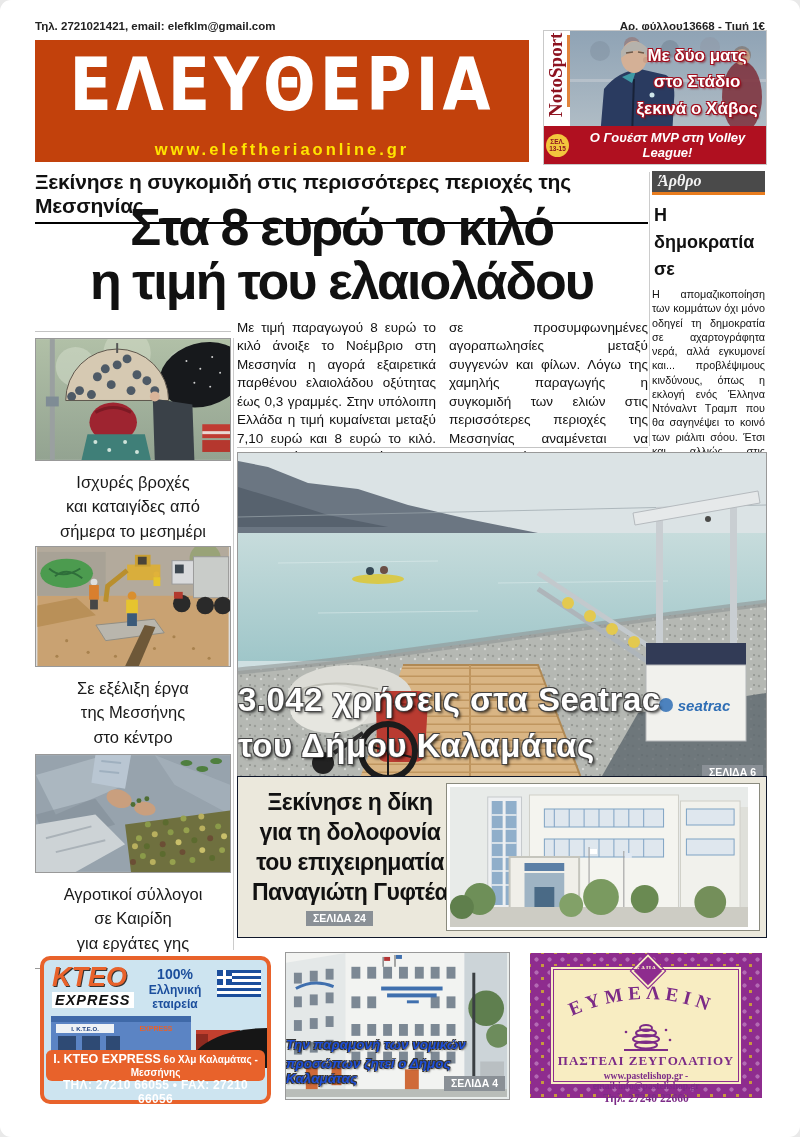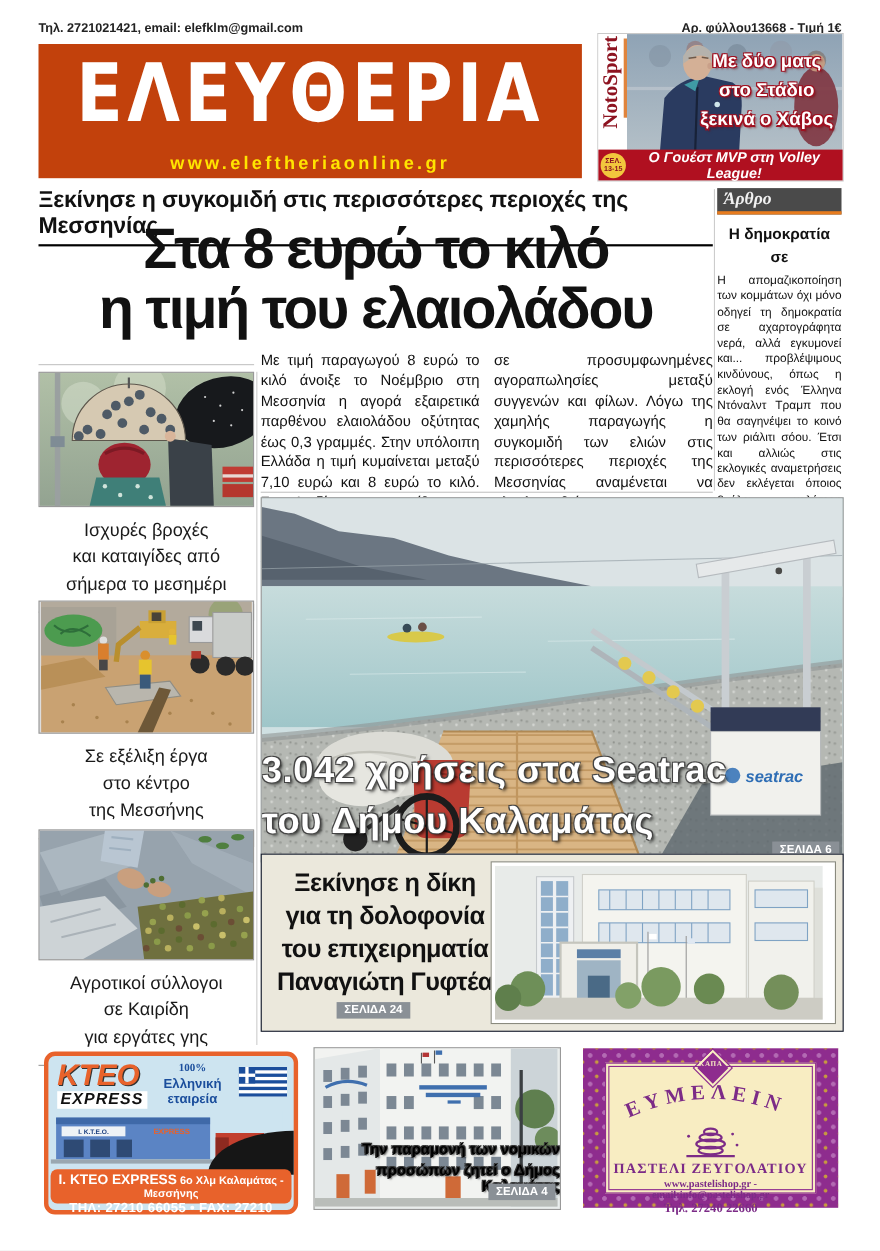--- a/index.html
+++ b/index.html
@@ -1,17 +1,17 @@
 <!DOCTYPE html>
 <html><head>
 <meta charset="utf-8">
 <style>
   html,body{margin:0;padding:0;background:#e9e9e9;}
   .page{position:relative;width:800px;height:1137px;background:#ffffff;margin:0 auto;overflow:hidden;
-        font-family:"Liberation Sans",sans-serif;color:#111;}
+        font-family:"Liberation Sans",sans-serif;color:#111;border-radius:11px;}
   .abs{position:absolute;}
 
   
   .topbar{left:35px;top:20px;width:730px;display:flex;justify-content:space-between;
           font-size:11.5px;font-weight:bold;color:#222;}
 
   
   .masthead{left:35px;top:40px;width:494px;height:122px;background:#c2410c;text-align:center;}
   .m-title{position:absolute;left:0;right:0;top:2px;color:#fff;font-family:"DejaVu Sans",sans-serif;
            font-weight:bold;font-size:62px;letter-spacing:4px;transform:scaleY(1.18);transform-origin:top;}
@@ -21,42 +21,42 @@
   
   .notosport{left:543px;top:30px;width:222px;height:133px;background:#fff;border:1px solid #c9c9c9;}
   .ns-strip{position:absolute;left:0;top:0;bottom:27px;width:26px;background:#fff;}
   .ns-brand{position:absolute;left:1px;top:2px;bottom:0;width:22px;writing-mode:vertical-rl;transform:rotate(180deg);
             font-family:"Liberation Serif",serif;font-weight:bold;font-size:19px;color:#8d1320;text-align:right;}
   .ns-orangerule{position:absolute;left:23px;top:4px;width:3px;height:72px;background:#e0843c;}
   .ns-photo{position:absolute;left:26px;right:0;top:0;bottom:27px;overflow:hidden;}
   .ns-headline{position:absolute;right:4px;top:12px;width:130px;text-align:center;color:#fff;font-weight:bold;
                font-size:17px;line-height:1.55;
                text-shadow:-1px -1px 0 #a01020,1px -1px 0 #a01020,-1px 1px 0 #a01020,1px 1px 0 #a01020,2px 2px 2px rgba(120,0,10,.6);}
-  .ns-bottom{position:absolute;left:0;right:0;bottom:0;height:28px;background:#b01020;display:flex;align-items:center;}
+  .ns-bottom{position:absolute;left:0;right:0;bottom:0;height:38px;background:#b01020;display:flex;align-items:center;}
   .ns-badge{width:23px;height:23px;border-radius:50%;background:#f2c63d;margin-left:2px;flex:none;
             display:flex;flex-direction:column;align-items:center;justify-content:center;color:#8d1320;
             font-weight:bold;font-size:6.5px;line-height:1.1;}
   .ns-strap{flex:1;text-align:center;color:#fff;font-weight:bold;font-style:italic;font-size:13px;}
 
   
   .kicker{left:35px;top:170px;width:613px;font-size:21px;font-weight:bold;letter-spacing:-.2px;
           border-bottom:2px solid #000;padding-bottom:4px;}
   .headline{left:35px;top:200px;width:613px;text-align:center;font-weight:bold;font-size:52px;
             letter-spacing:-2px;line-height:1.04;}
   .bodycols{left:237px;top:319px;width:411px;display:flex;gap:13px;}
   .bodycol{width:199px;font-size:13.5px;line-height:1.37;text-align:justify;}
   .indent{text-indent:12px;display:inline;}
   .pageref-inline{white-space:nowrap;font-weight:bold;font-size:12.5px;}
   .redsq{display:inline-block;width:10px;height:10px;background:#c8102e;margin:0 3px 0 8px;vertical-align:-1px;}
 
   
   .arthro{left:652px;top:171px;width:113px;}
   .ar-head{background:#4a4a4a;color:#f2f2f2;font-family:"Liberation Serif",serif;font-style:italic;
            font-weight:bold;font-size:16px;padding:1px 6px 2px;border-bottom:3px solid #e87c1e;}
-  .ar-title{font-weight:bold;font-size:14px;text-align:center;line-height:1.5;margin:7px 2px 4px;}
+  .ar-title{font-weight:bold;font-size:18px;line-height:1.5;margin:7px 2px 4px;}
   .ar-body{font-size:10.8px;line-height:1.32;text-align:justify;}
   .ar-ref{border-top:1px solid #555;margin-top:3px;padding-top:1px;text-align:right;
           font-weight:bold;font-style:italic;font-size:11px;}
 
   
   .hrule{background:#c4c4c4;height:1px;}
   .vrule{background:#cccccc;width:1px;}
 
   
   .sb-item{left:35px;width:196px;}
@@ -83,34 +83,34 @@
 
   
   .kteo{left:40px;top:956px;width:223px;height:140px;background:#cde4f0;border:4px solid #e8622b;border-radius:10px;}
   .kt-brand{position:absolute;left:8px;top:4px;}
   .kt-kteo{font-size:27px;font-weight:bold;font-style:italic;color:#e8622b;line-height:1;
            text-shadow:1px 1px 0 #333;}
   .kt-express{display:inline-block;background:#fff;color:#111;font-weight:bold;font-style:italic;
               font-size:14.5px;letter-spacing:1px;padding:0 3px;margin-top:1px;}
   .kt-claim{position:absolute;left:102px;top:6px;width:58px;text-align:center;color:#1b4e9c;
             font-weight:bold;line-height:1.2;}
-  .kt-claim .c1{font-size:10px;font-family:Liberation Serif, serif;} .kt-claim .c2{font-size:12px;}
+  .kt-claim .c1{font-size:14px;} .kt-claim .c2{font-size:12px;}
   .kt-flag{position:absolute;right:6px;top:10px;}
   .kt-photo{position:absolute;left:2px;right:2px;top:50px;height:48px;}
   .kt-swoosh{position:absolute;right:0px;bottom:32px;width:78px;height:40px;background:#161616;
              border-top-left-radius:100% 100%;}
-  .kt-bar{position:absolute;left:2px;right:2px;bottom:6px;height:31px;background:#e8622b;border-radius:6px;
+  .kt-bar{position:absolute;left:2px;right:2px;bottom:19px;height:31px;background:#e8622b;border-radius:6px;
           color:#fff;text-align:center;font-weight:bold;}
   .kt-addr{font-size:11.5px;margin-top:2px;} .kt-addr .big{font-size:12.5px;} .kt-addr .small{font-size:10px;font-weight:bold;}
   .kt-tel{font-size:12px;letter-spacing:.3px;}
 
   
   .muni{left:285px;top:952px;width:223px;height:146px;border:1px solid #999;overflow:hidden;background:#e9edec;}
-  .mu-cap{position:absolute;left:0;right:0;text-align:right;color:#000000;font-weight:bold;font-size:13.5px;
-          text-shadow:-1px -1px 0 #333,1px -1px 0 #333,-1px 1px 0 #333,1px 1px 2px rgba(0,0,0,.8);}
+  .mu-cap{position:absolute;left:0;right:0;text-align:left;color:#1d4ed8;font-weight:bold;font-size:13.5px;
+          text-shadow:-1px -1px 0 #333,1px -1px 0 #333,-1px 1px 0 #333,1px 1px 2px rgba(0,0,0,.8);font-style:italic;}
   .mu-badge{position:absolute;right:4px;bottom:8px;}
 
   
   .pasteli{left:530px;top:953px;width:232px;height:145px;background-color:#8e2c8e;
            background-image:radial-gradient(#b36ab3 1.8px,transparent 2.4px),
                             radial-gradient(#c79a3f 1.4px,transparent 2px);
            background-size:13px 13px,13px 13px;background-position:0 0,6px 6px;}
   .pa-panel{position:absolute;left:20px;right:20px;top:13px;bottom:13px;background:#f8edc2;
             border:1px solid #8e2c8e;}
   .pa-inner{position:absolute;inset:2px;border:1px solid #8e2c8e;text-align:center;
@@ -317,22 +317,22 @@
         <rect x="91" y="54" width="12" height="14" fill="#e6c42e"></rect>
       <rect x="92" y="68" width="10" height="13" fill="#3a5a7a"></rect>
       <circle cx="58" cy="36" r="3.5" fill="#dedede"></circle>
         <rect x="53" y="39" width="10" height="15" fill="#d97f2e"></rect>
       <rect x="54" y="54" width="8" height="10" fill="#474747"></rect>
       <circle cx="122" cy="28" r="3" fill="#e0b23a"></circle>
         <rect x="119" y="31" width="7" height="9" fill="#e6c42e"></rect>
     </svg>
     <div class="sb-cap">
       <div>Σε εξέλιξη έργα</div>
+      <div>της Μεσσήνης</div>
       <div>στο κέντρο</div>
-      <div>της Μεσσήνης</div>
     </div>
     <div class="refline">
       <div class="line"></div>
       <span class="pgbadge">ΣΕΛΙΔΑ 6</span>
     </div>
   </div>
 
   <div class="abs sb-item" style="top:754px;">
     <svg class="sb-photo" width="194" height="117" viewBox="0 0 196 118">
       <rect width="196" height="118" fill="#97a3ad"></rect>

